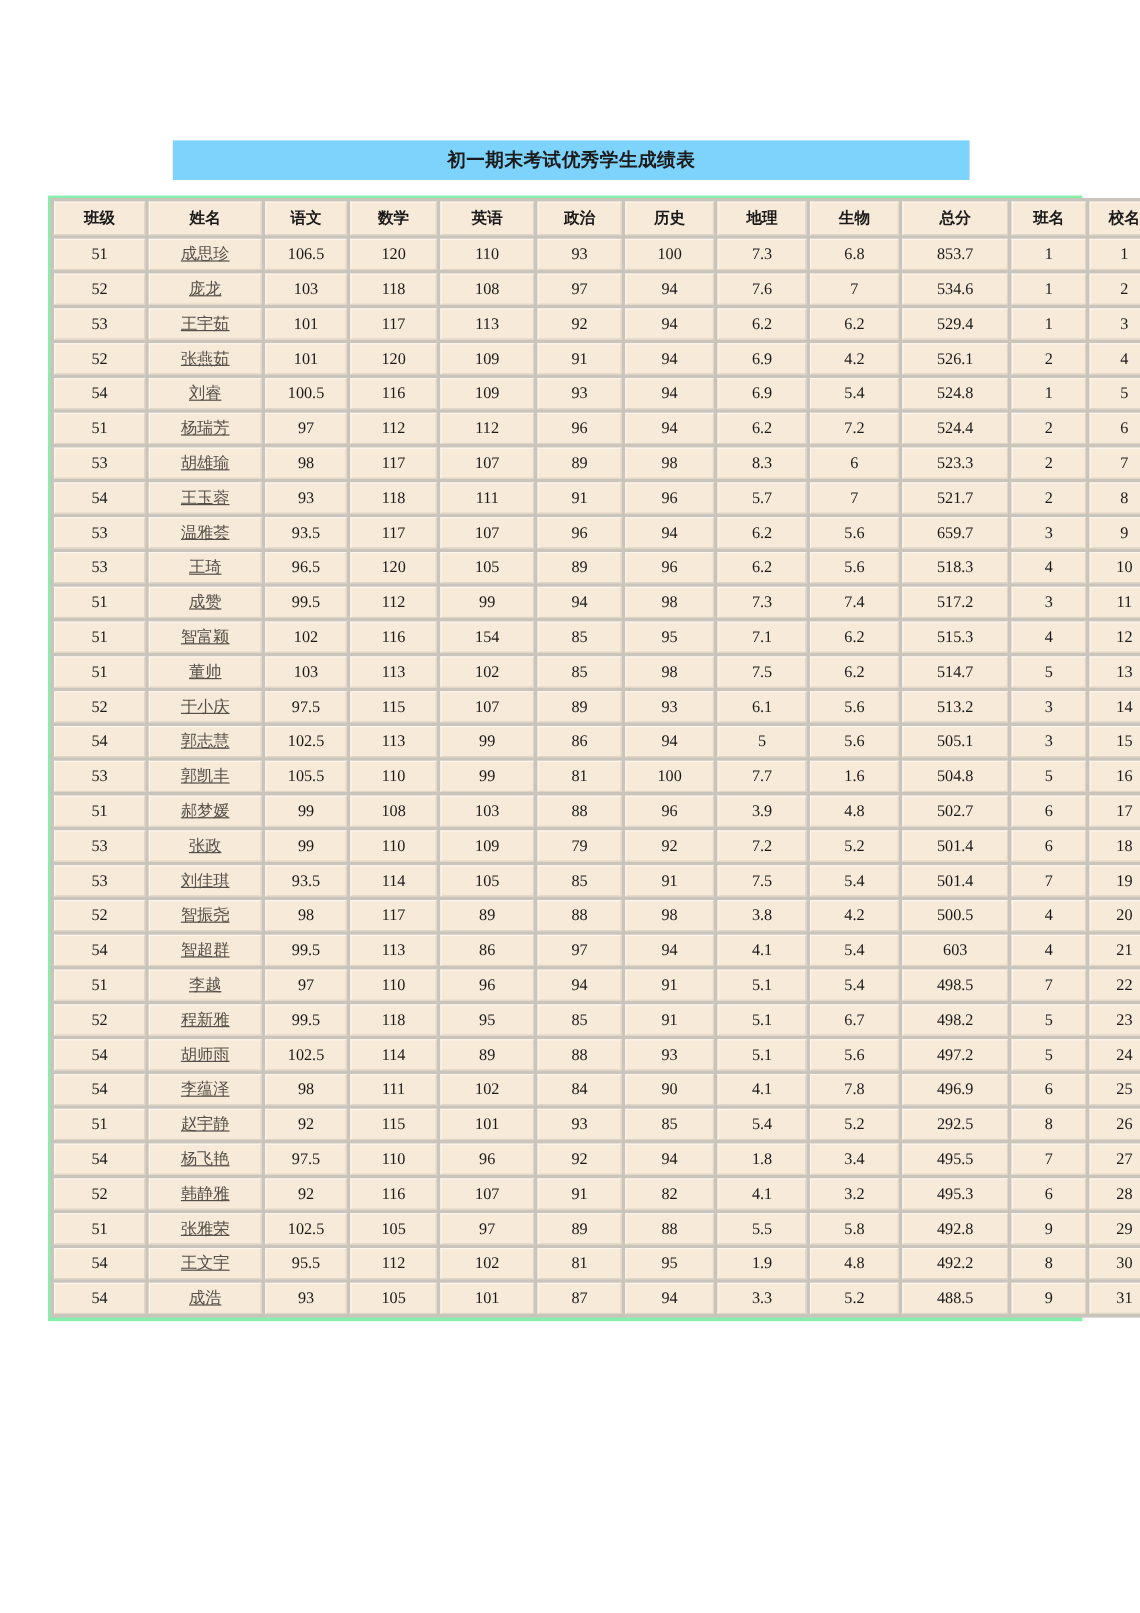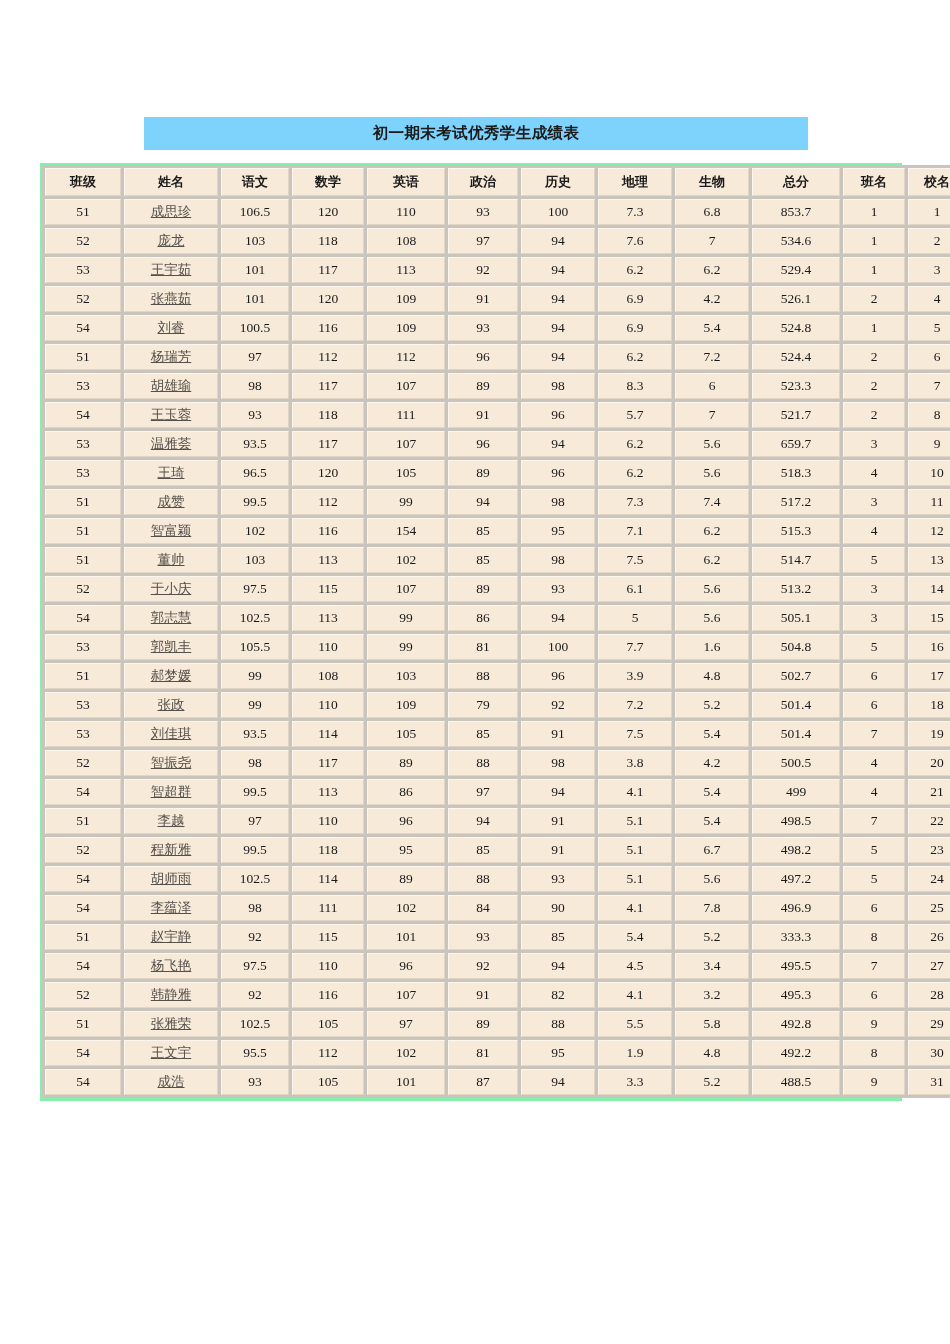--- a/index.html
+++ b/index.html
@@ -433,21 +433,21 @@
           <tr>
             <td>54</td>
             <td class="name-cell">智超群</td>
             <td>99.5</td>
             <td>113</td>
             <td>86</td>
             <td>97</td>
             <td>94</td>
             <td>4.1</td>
             <td>5.4</td>
-            <td>499</td>
+            <td>603</td>
             <td>4</td>
             <td>21</td>
           </tr>
           <tr>
             <td>51</td>
             <td class="name-cell">李越</td>
             <td>97</td>
             <td>110</td>
             <td>96</td>
             <td>94</td>
@@ -503,33 +503,33 @@
           <tr>
             <td>51</td>
             <td class="name-cell">赵宇静</td>
             <td>92</td>
             <td>115</td>
             <td>101</td>
             <td>93</td>
             <td>85</td>
             <td>5.4</td>
             <td>5.2</td>
-            <td>333.3</td>
+            <td>292.5</td>
             <td>8</td>
             <td>26</td>
           </tr>
           <tr>
             <td>54</td>
             <td class="name-cell">杨飞艳</td>
             <td>97.5</td>
             <td>110</td>
             <td>96</td>
             <td>92</td>
             <td>94</td>
-            <td>4.5</td>
+            <td>1.8</td>
             <td>3.4</td>
             <td>495.5</td>
             <td>7</td>
             <td>27</td>
           </tr>
           <tr>
             <td>52</td>
             <td class="name-cell">韩静雅</td>
             <td>92</td>
             <td>116</td>

